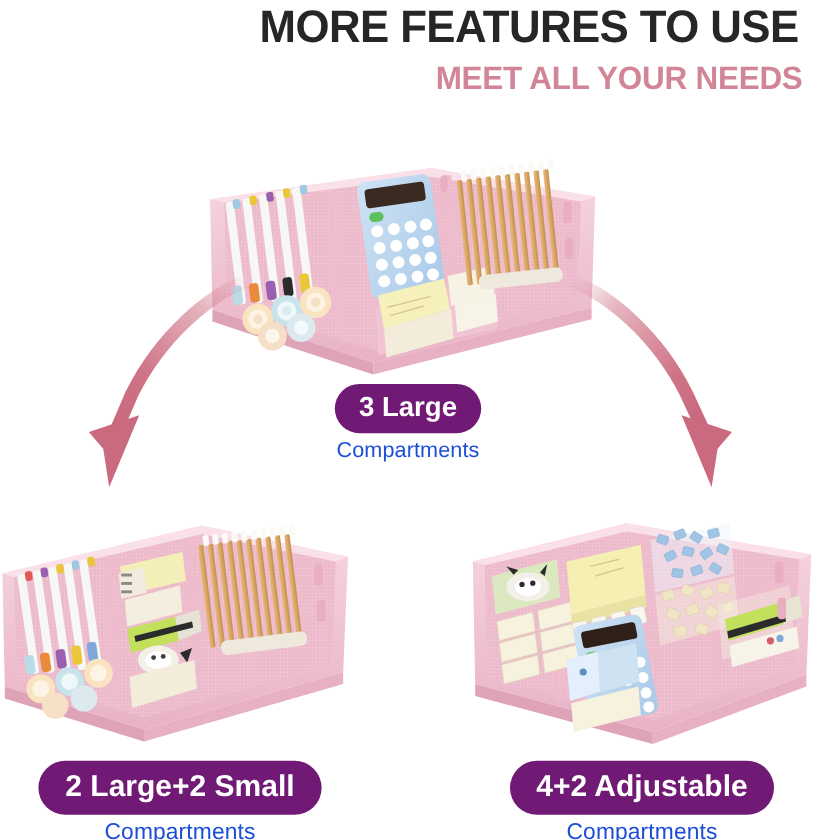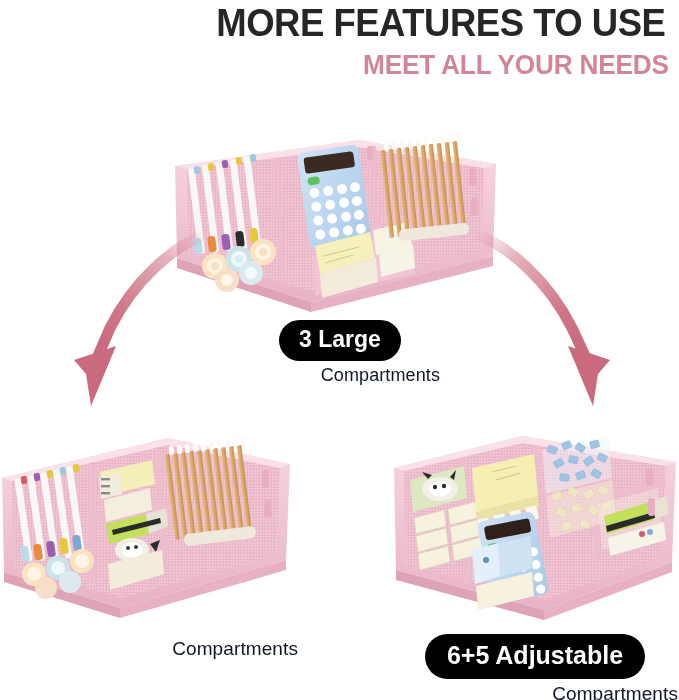--- a/index.html
+++ b/index.html
@@ -22,32 +22,32 @@
     font-size:27px; font-weight:700; letter-spacing:-0.2px;
     color:#d28596; line-height:1.1; margin-top:7px;
     transform:scaleX(0.97); transform-origin:center;
     white-space:nowrap;
   }
 
   
   .caption { position:absolute; text-align:center; }
   .pill {
     display:inline-block;
-    background:#000000;
+    background:#701a75;
     color:#ffffff;
     font-weight:700;
     border-radius:999px;
     line-height:1;
     white-space:nowrap;
   }
   .pill-top  { font-size:23px; padding:8px 20px 10px; }
   .pill-bot  { font-size:25px; padding:9px 22px 11px; }
   .sub-cap {
-    color:#0f172a; font-size:18px; font-weight:400;
-    margin-top:4px; letter-spacing:0.1px; white-space:nowrap;text-align:right;
+    color:#1d4ed8; font-size:18px; font-weight:400;
+    margin-top:4px; letter-spacing:0.1px; white-space:nowrap;
   }
   .sub-cap.big { font-size:19px; }
 
   #caption-top    { left:240px; top:320px; width:200px; }
   #caption-left   { left:2px;   top:634px; width:296px; }
   #caption-right  { left:392px; top:634px; width:286px; }
 
   
   .arrow { position:absolute; }
   #arrow-left  { left:58px;  top:228px; width:170px; height:185px; }
@@ -526,19 +526,20 @@
     </g>
 
     <g fill="#e9aec1">
       <rect x="254" y="36" width="7" height="18" rx="3"></rect>
       <rect x="256" y="66" width="7" height="18" rx="3"></rect>
     </g>
   </svg>
 </div>
 
 <div class="caption" id="caption-left">
+  <span class="pill pill-bot">2 Large+2 Small</span>
   <div class="sub-cap big">Compartments</div>
 </div>
 
 <div class="caption" id="caption-right">
-  <span class="pill pill-bot">6+5 Adjustable</span>
+  <span class="pill pill-bot">4+2 Adjustable</span>
   <div class="sub-cap big">Compartments</div>
 </div>
 
 </body></html>

